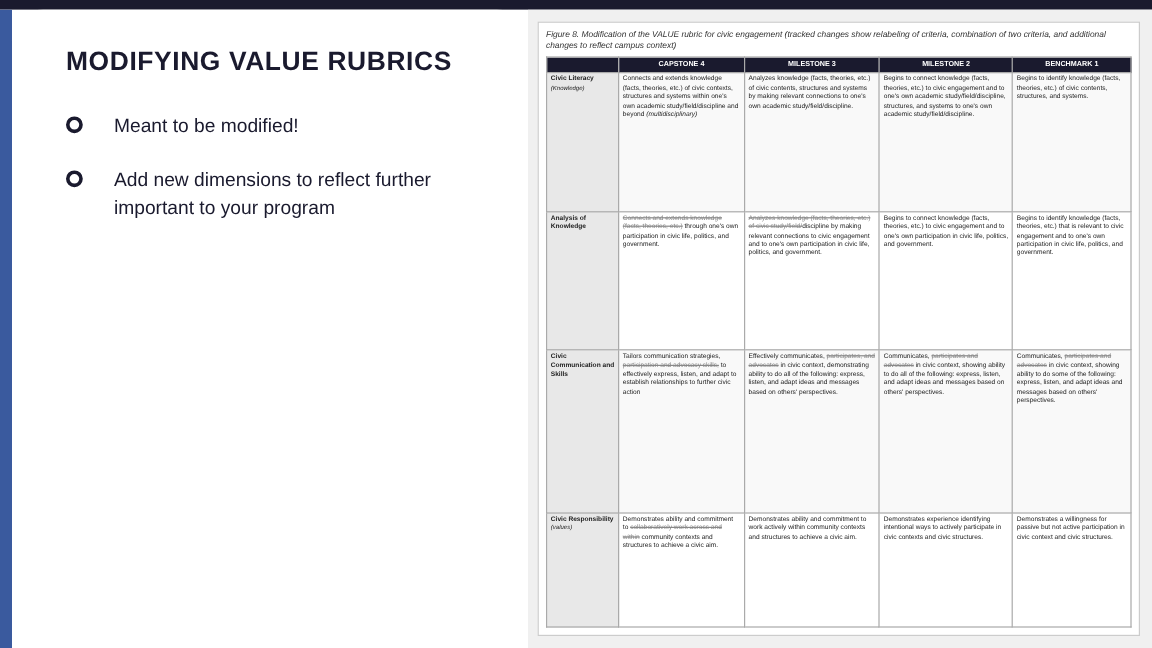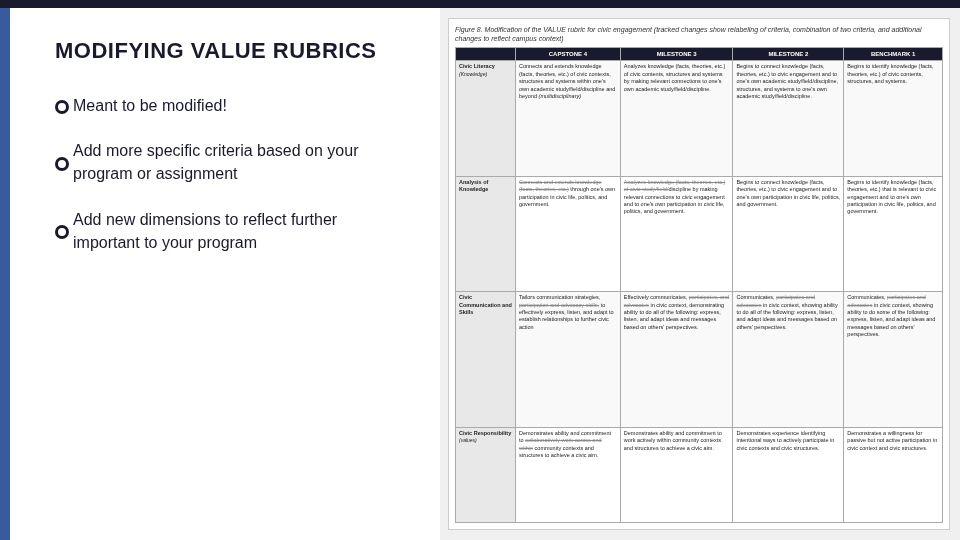--- a/index.html
+++ b/index.html
@@ -49,22 +49,22 @@
 
     .bullet-list {
       list-style: none;
       display: flex;
       flex-direction: column;
       gap: 22px;
     }
 
     .bullet-item {
       display: flex;
-      align-items: center;
-      gap: 4px;
+      align-items: flex-start;
+      gap: 26px;
       font-size: 16px;
       color: #1a1a2e;
       line-height: 1.4;
     }
 
     .bullet-circle {
       width: 14px;
       height: 14px;
       min-width: 14px;
       min-height: 14px;
@@ -182,24 +182,20 @@
 
     <div class="slide-title">MODIFYING VALUE RUBRICS</div>
 
     <ul class="bullet-list">
 
       <li class="bullet-item">
         <div class="bullet-circle"></div>
         <span class="bullet-text">Meant to be modified!</span>
       </li>
 
-      <li class="bullet-item">
-        <div class="bullet-circle"></div>
-        <span class="bullet-text">Add more specific criteria based on your program or assignment</span>
-      </li>
 
       <li class="bullet-item">
         <div class="bullet-circle"></div>
         <span class="bullet-text">Add new dimensions to reflect further important to your program</span>
       </li>
 
     </ul>
   </div>
 
   <div class="right-panel">

